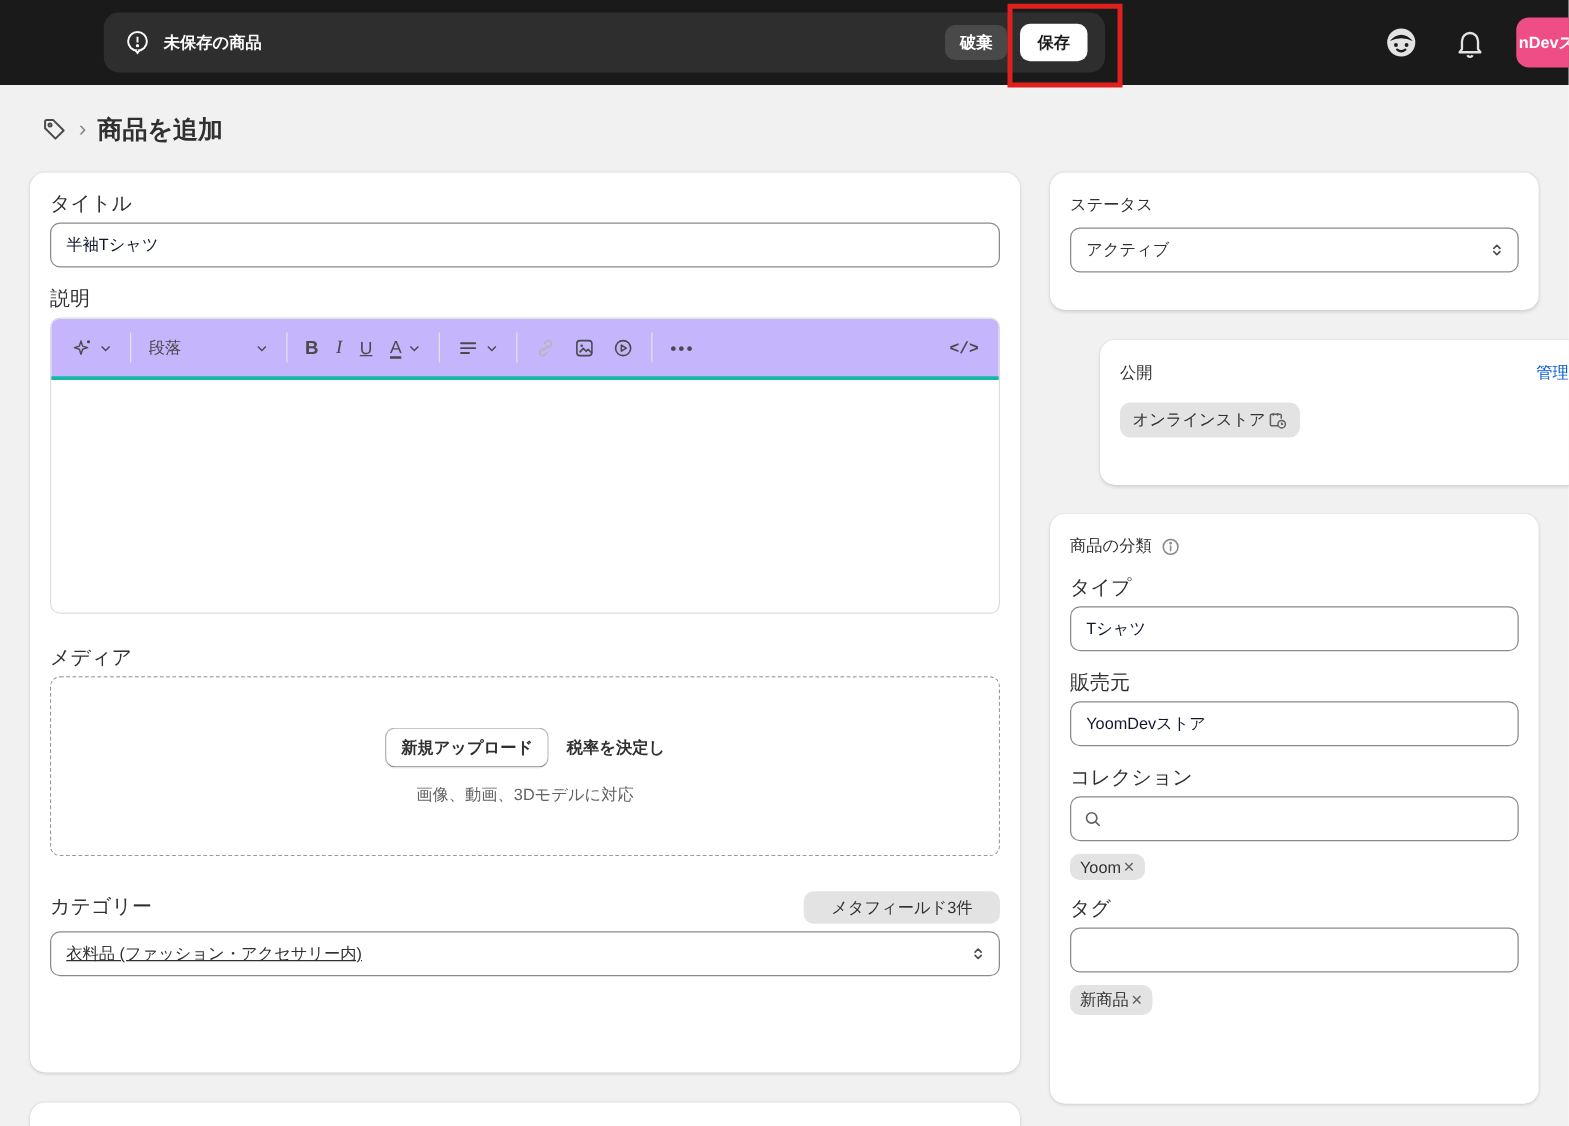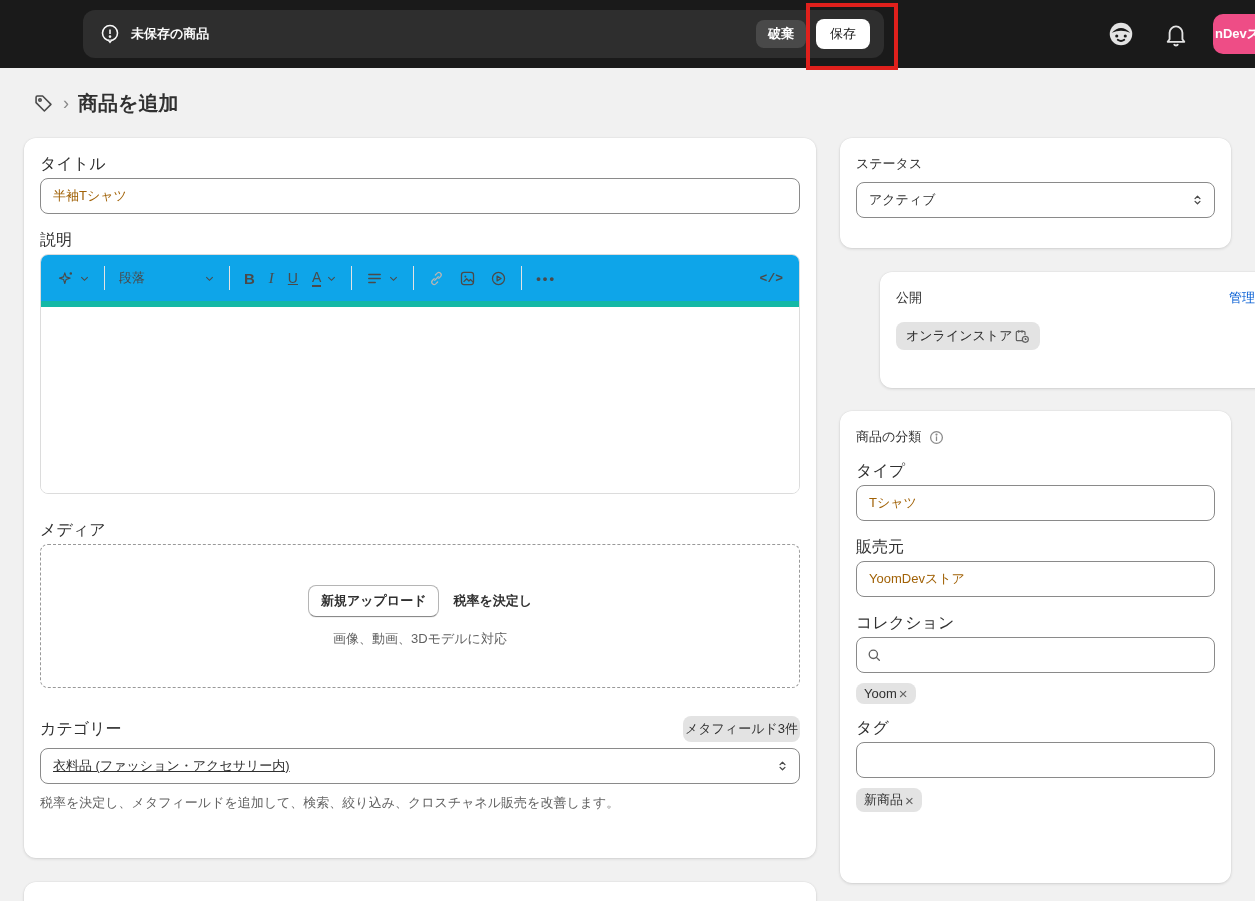--- a/index.html
+++ b/index.html
@@ -15,21 +15,21 @@
   
   .topbar{position:absolute;left:0;top:0;width:1255px;height:68px;background:#1a1a1a;}
   .savebar{
     position:absolute;left:83px;top:10px;width:801px;height:48px;background:#2e2e2e;
     border-radius:12px;display:flex;align-items:center;gap:10px;
     padding:0 8px 0 16px;box-sizing:border-box;color:#fff;
   }
   .savebar-text{font-weight:700;font-size:13px;color:#fafafa;}
   .spacer{flex:1;}
   .btn-discard{background:#494949;color:#fff;border:none;border-radius:8px;height:28px;padding:0 12px;font-size:13px;font-weight:600;}
-  .btn-save{background:#ffffff;color:#1a1a1a;border:none;border-radius:8px;height:30px;padding:0 14px;font-size:13px;font-weight:400;margin-right:6px;}
+  .btn-save{background:#ffffff;color:#1a1a1a;border:none;border-radius:8px;height:30px;padding:0 14px;font-size:13px;font-weight:700;margin-right:6px;}
   .annotation{position:absolute;left:806px;top:3px;width:84px;height:59px;border:4px solid #e0201c;z-index:60;pointer-events:none;}
   .sidekick-btn{position:absolute;left:1106px;top:19px;width:30px;height:30px;background:none;border:none;padding:0;}
   .bell-btn{position:absolute;left:1162px;top:20px;width:28px;height:28px;background:none;border:none;padding:0;color:#e3e3e3;}
   .avatar{
     position:absolute;left:1213px;top:14px;width:62px;height:40px;border-radius:10px;
     background:#ee4d86;color:#fff;font-weight:700;font-size:13px;
     display:flex;align-items:center;padding-left:2px;box-sizing:border-box;border:none;
   }
 
   
@@ -45,38 +45,38 @@
   #card-main{left:24px;top:138px;width:792px;height:720px;}
   #card-bottom{left:24px;top:882px;width:792px;height:60px;}
   #card-status{left:840px;top:138px;width:391px;height:110px;}
   #card-pub{left:880px;top:272px;width:391px;height:116px;}
   #card-org{left:840px;top:411px;width:391px;height:472px;}
 
   .field-label{display:block;font-size:16px;color:#303030;margin-bottom:4px;line-height:20px;}
   .card-h{font-weight:400;font-size:13px;line-height:20px;}
   .tinput{
     width:100%;height:36px;border:1px solid #8a8a8a;border-radius:8px;background:#fff;
-    padding:0 12px;font-size:13px;color:#a16207;box-sizing:border-box;outline:none;
+    padding:0 12px;font-size:13px;color:#0f172a;box-sizing:border-box;outline:none;
   }
   .selectbox{
     position:relative;display:flex;align-items:center;height:36px;border:1px solid #8a8a8a;
     border-radius:8px;background:#fff;padding:0 34px 0 12px;box-sizing:border-box;cursor:pointer;
   }
   .selectbox .updown{position:absolute;right:10px;top:50%;transform:translateY(-50%);color:#4a4a4a;}
   .hint{color:#616161;font-size:13px;line-height:18px;}
-  .badge{background:#e3e3e3;border-radius:8px;padding:4px 2px;font-size:13px;color:#303030;}
+  .badge{background:#e3e3e3;border-radius:8px;padding:4px 22px;font-size:13px;color:#303030;}
   .chip{display:inline-flex;align-items:center;gap:2px;background:#e3e3e3;border-radius:8px;padding:3px 8px;font-size:13px;color:#303030;}
   .chip .x{color:#616161;font-size:15px;line-height:1;cursor:pointer;}
   .link-blue{color:#005bd3;text-decoration:none;font-size:13px;margin-left:28px;}
 
   
   .editor{border:1px solid #dcdcdc;border-radius:8px;margin-top:4px;overflow:hidden;}
   .editor-toolbar{
     height:46px;display:flex;align-items:center;padding:0 10px;gap:2px;
-    border-bottom:6px solid #14b8a6;background:#0ea5e9;color:#4a4a4a;
+    border-bottom:3px solid #14b8a6;background:#c4b5fd;color:#4a4a4a;
   }
   .tb-btn{display:flex;align-items:center;gap:5px;padding:5px 6px;border-radius:6px;background:none;border:none;color:#4a4a4a;font-size:13px;}
   .tb-sep{width:1px;height:24px;background:#e3e3e3;margin:0 6px;}
   .tb-b{font-weight:800;font-size:15px;}
   .tb-i{font-style:italic;font-family:"Liberation Serif","DejaVu Serif",serif;font-size:15px;}
   .tb-u{text-decoration:underline;font-size:14px;}
   .tb-a{font-size:14px;border-bottom:2px solid #4a4a4a;line-height:15px;}
   .tb-more{letter-spacing:2px;font-weight:700;}
   .tb-code{font-family:"Liberation Mono","DejaVu Sans Mono",monospace;font-weight:700;font-size:13px;}
   .tb-para{width:108px;justify-content:space-between;}
@@ -244,21 +244,20 @@
   </div>
   <div class="selectbox mt6">
     <span>衣料品 (ファッション・アクセサリー内)</span>
     <span class="updown">
       <svg width="13" height="13" viewBox="0 0 24 24" fill="none" stroke="currentColor" stroke-width="2.4" stroke-linecap="round" stroke-linejoin="round">
         <path d="M7.5 9.5 L12 5 L16.5 9.5"></path>
           <path d="M7.5 14.5 L12 19 L16.5 14.5"></path>
       </svg>
     </span>
   </div>
-  <div class="hint mt10">税率を決定し、メタフィールドを追加して、検索、絞り込み、クロスチャネル販売を改善します。</div>
 </div>
 
 <div class="card" id="card-bottom"></div>
 
 <div class="card" id="card-status">
   <div class="card-h">ステータス</div>
   <div class="selectbox mt8">
     <span>アクティブ</span>
     <span class="updown">
       <svg width="13" height="13" viewBox="0 0 24 24" fill="none" stroke="currentColor" stroke-width="2.4" stroke-linecap="round" stroke-linejoin="round">

